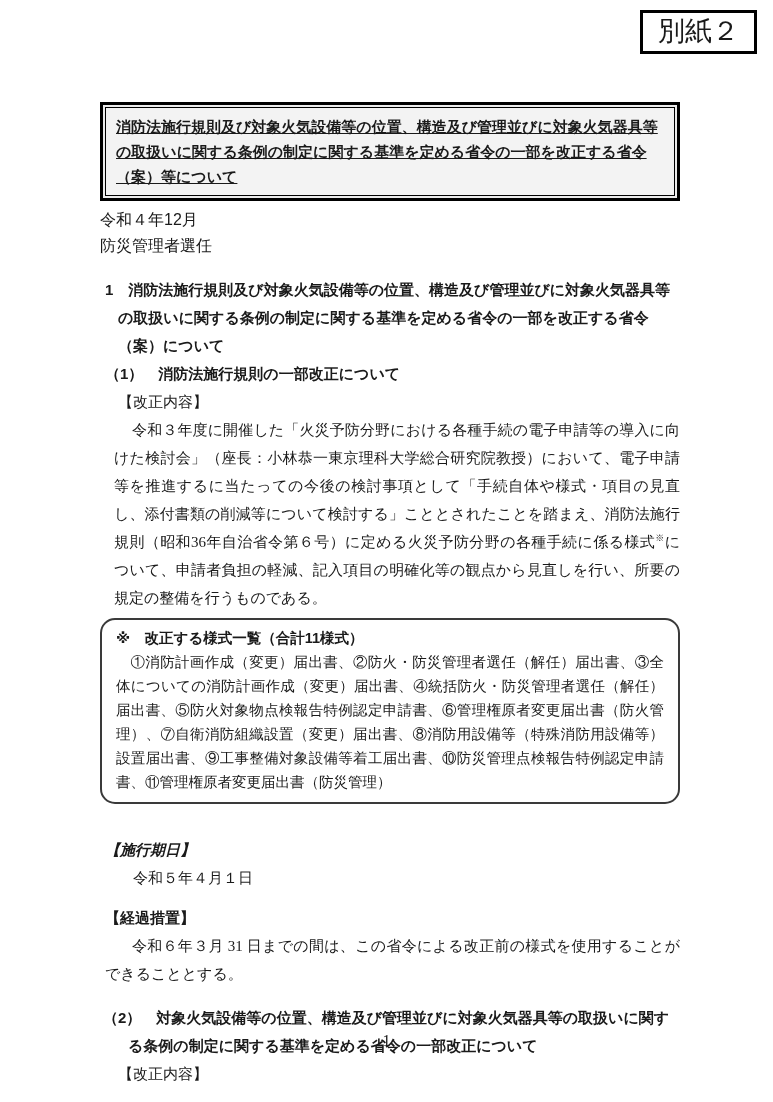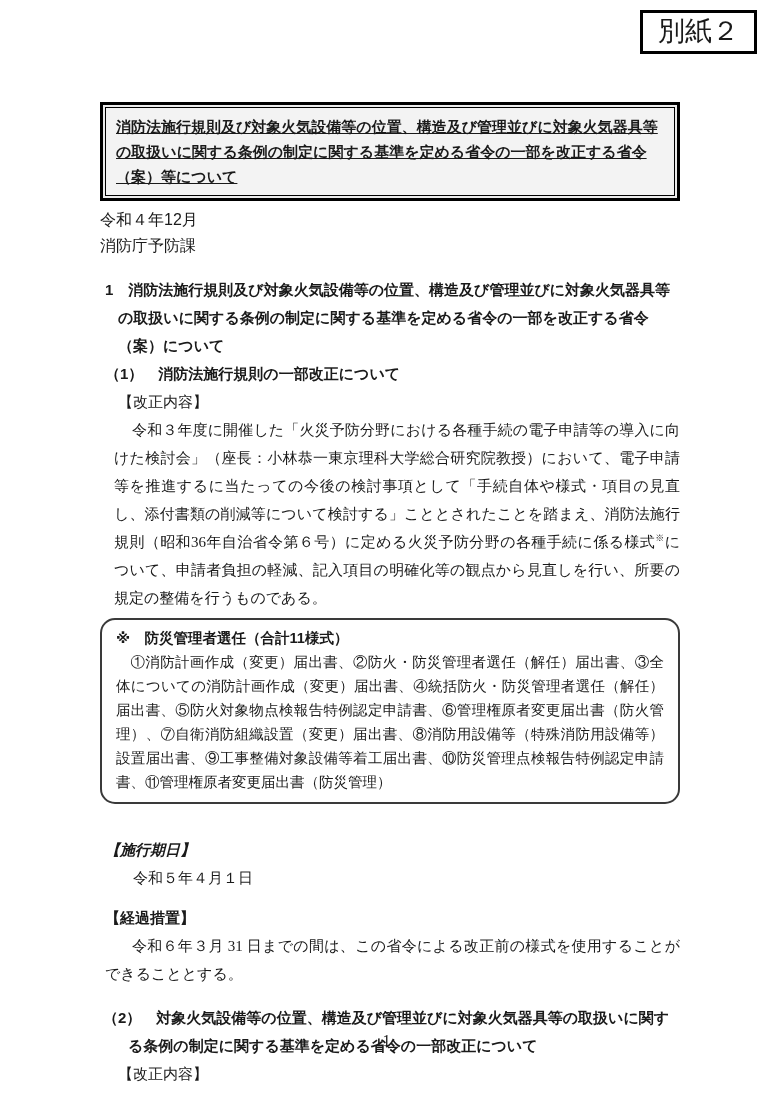--- a/index.html
+++ b/index.html
@@ -170,33 +170,33 @@
   </div>
 
   <div class="content">
 
     <div class="title-box">
       <div class="title-box-inner">消防法施行規則及び対象火気設備等の位置、構造及び管理並びに対象火気器具等の取扱いに関する条例の制定に関する基準を定める省令の一部を改正する省令（案）等について</div>
     </div>
 
     <div class="date-block">
       <div>令和４年12月</div>
-      <div>消防庁予防課</div>
+      <div>防災管理者選任</div>
     </div>
 
     <div class="sec1-heading gothic">1　消防法施行規則及び対象火気設備等の位置、構造及び管理並びに対象火気器具等の取扱いに関する条例の制定に関する基準を定める省令の一部を改正する省令（案）について</div>
 
     <div class="sub1-heading gothic">（1）　消防法施行規則の一部改正について</div>
 
     <div class="content-label gothic">【改正内容】</div>
 
     <p class="body-para"><span>令和３年度に開催した「火災予防分野における各種手続の電子申請等の導入に向けた検討会」（座長：小林恭一東京理科大学総合研究院教授）において、電子申請等を推進するに当たっての今後の検討事項として「手続自体や様式・項目の見直し、添付書類の削減等について検討する」こととされたことを踏まえ、消防法施行規則（昭和36年自治省令第６号）に定める火災予防分野の各種手続に係る様式</span><sup>※</sup><span>について、申請者負担の軽減、記入項目の明確化等の観点から見直しを行い、所要の規定の整備を行うものである。</span></p>
 
     <div class="note-box">
-      <div class="note-heading gothic">※　防災管理者選任（合計11様式）</div>
+      <div class="note-heading gothic">※　改正する様式一覧（合計11様式）</div>
       <div class="note-body">①消防計画作成（変更）届出書、②防火・防災管理者選任（解任）届出書、③全体についての消防計画作成（変更）届出書、④統括防火・防災管理者選任（解任）届出書、⑤防火対象物点検報告特例認定申請書、⑥管理権原者変更届出書（防火管理）、⑦自衛消防組織設置（変更）届出書、⑧消防用設備等（特殊消防用設備等）設置届出書、⑨工事整備対象設備等着工届出書、⑩防災管理点検報告特例認定申請書、⑪管理権原者変更届出書（防災管理）</div>
     </div>
 
     <div class="label-left effective-date-label">【施行期日】</div>
 
     <div class="effective-date-value">令和５年４月１日</div>
 
     <div class="label-left transitional-label">【経過措置】</div>
 
     <p class="transitional-para">令和６年３月 31 日までの間は、この省令による改正前の様式を使用することができることとする。</p>

